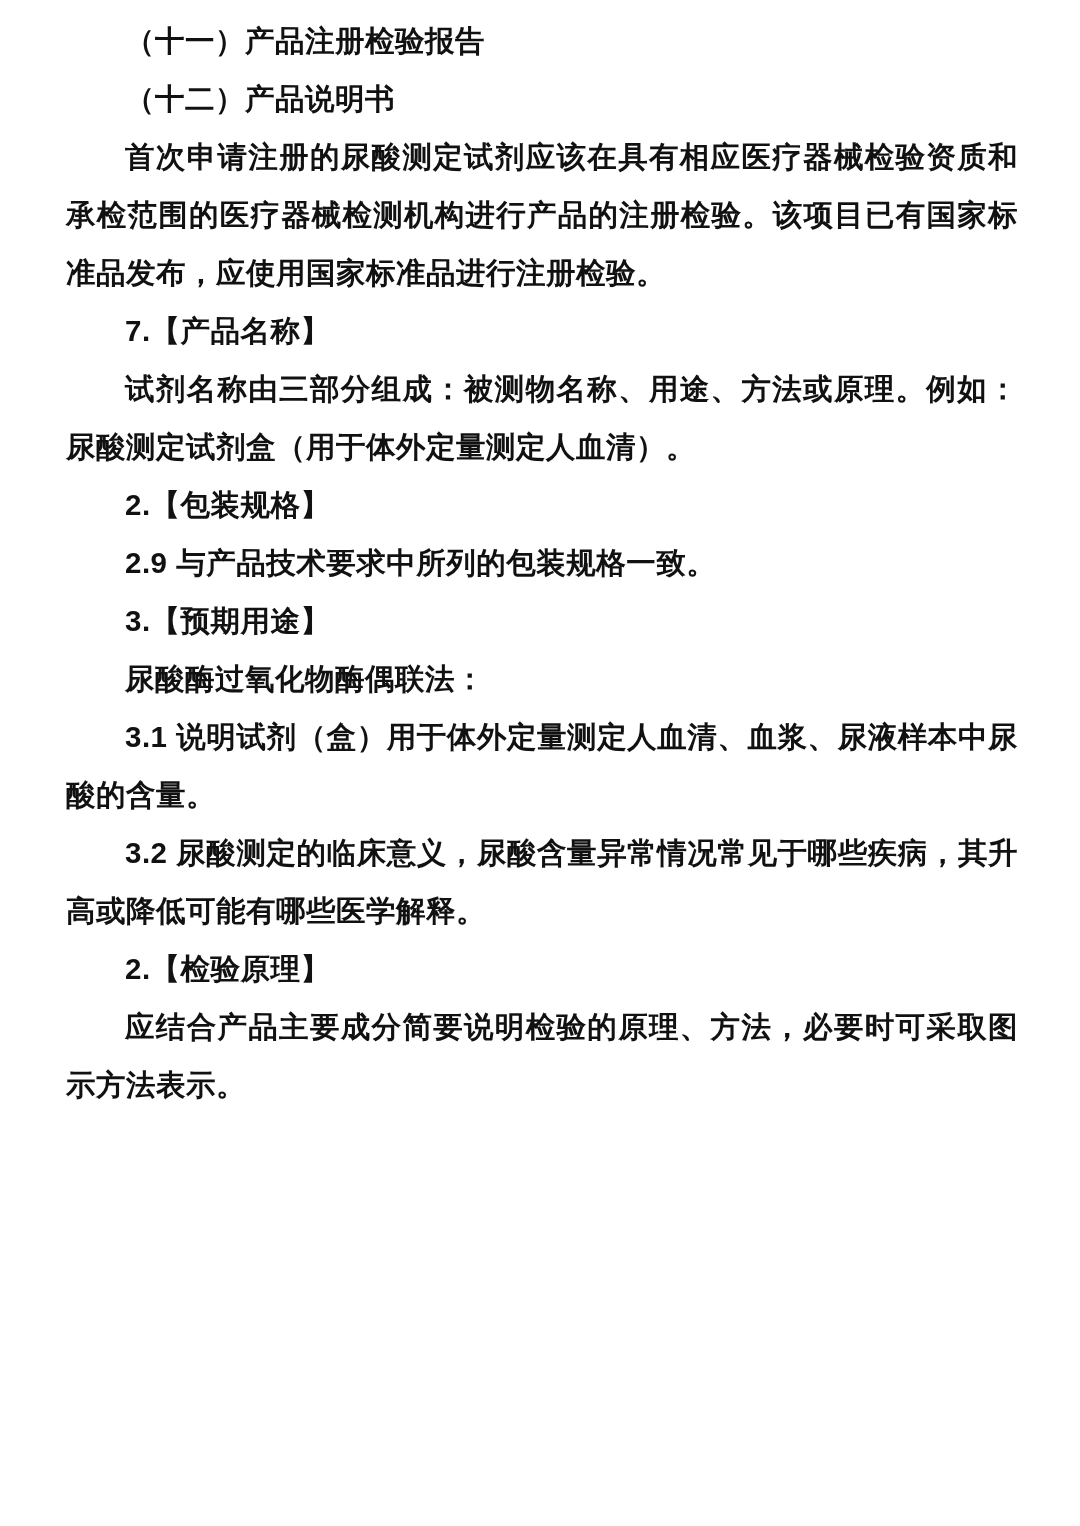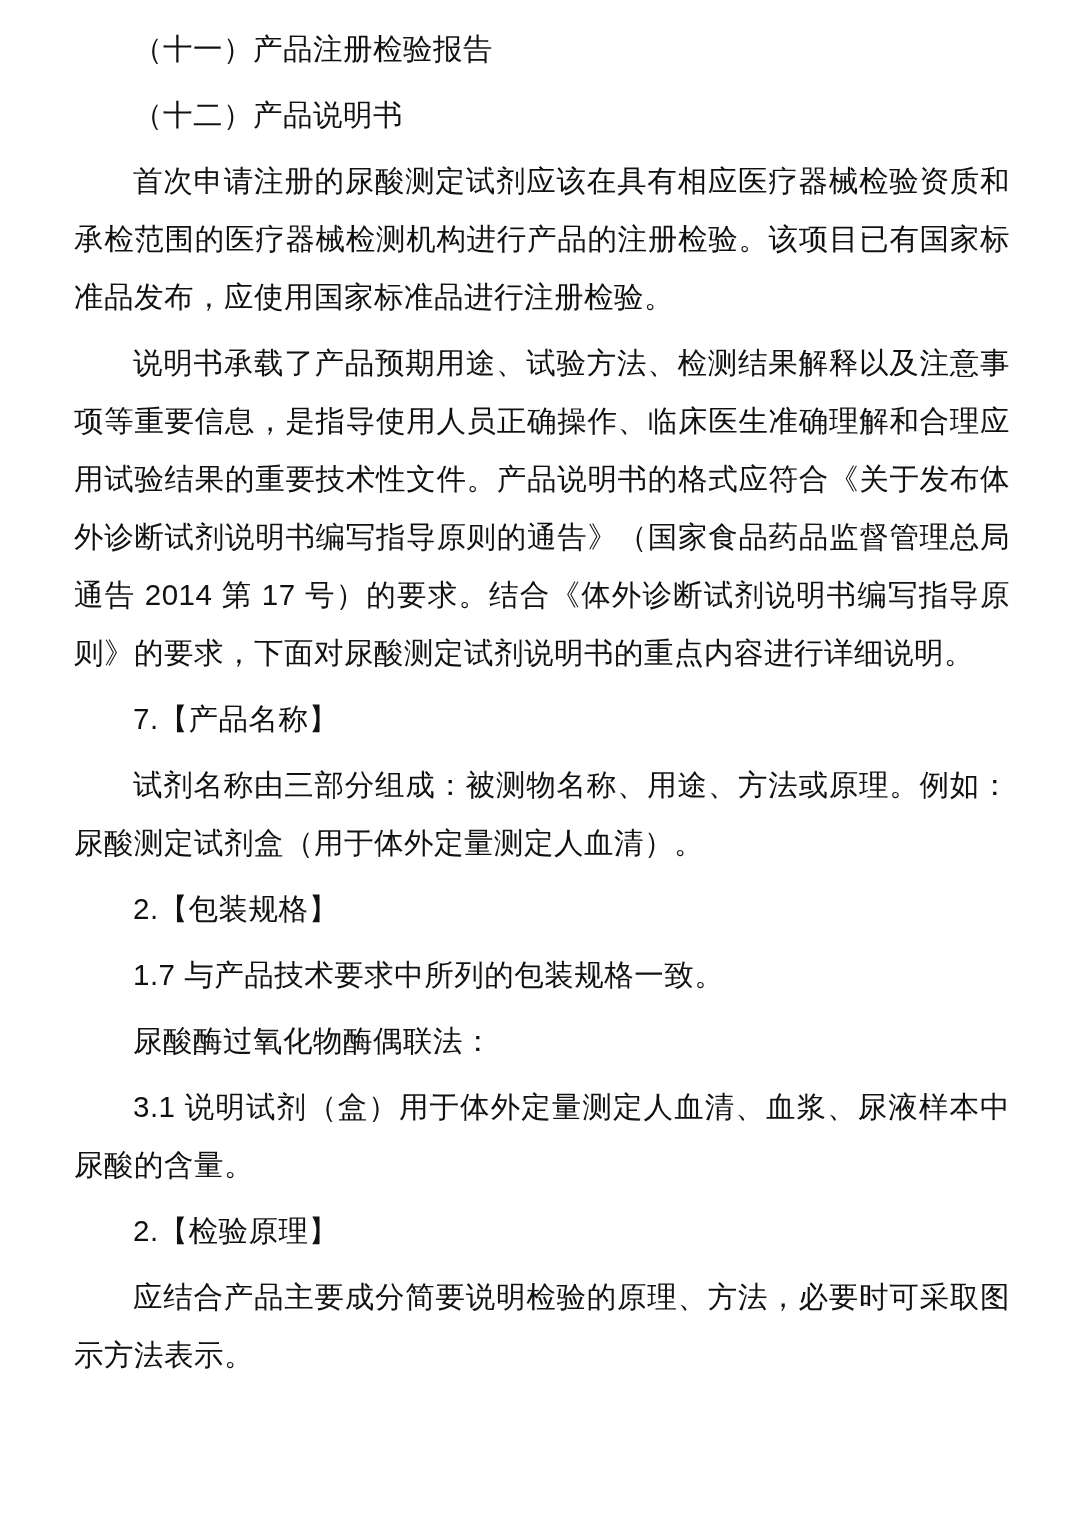--- a/index.html
+++ b/index.html
@@ -13,42 +13,43 @@
     color: #111111;
   }
   .page {
     box-sizing: border-box;
     width: 1080px;
     min-height: 1526px;
     padding: 12px 62px 40px 66px;
     background: #ffffff;
   }
   .para {
-    margin: 8px;
+    margin: 0;
     font-size: 29.5px;
     line-height: 58px;
-    font-weight: 400;
+    font-weight: 700;
     text-align: justify;
     text-indent: 2em;
     letter-spacing: 0.5px;
     word-break: break-word;
   }
 </style>
 </head>
 <body>
 
 <div class="page">
   <div id="doc-body">
       <p class="para">（十一）产品注册检验报告</p>
       <p class="para">（十二）产品说明书</p>
       <p class="para">首次申请注册的尿酸测定试剂应该在具有相应医疗器械检验资质和承检范围的医疗器械检测机构进行产品的注册检验。该项目已有国家标准品发布，应使用国家标准品进行注册检验。</p>
-      <p class="para">说明书承载了产品预期用途、试验方法、检测结果解释以及注意事项等重要信息，是指导使用人员正确操作、临床医生准确理解和合理应用试验结果的重要技术性文件。产品说明书的格式应符合《关于发布体外诊断试剂说明书编写指导原则的通告》（国家食品药品监督管理总局通告 2014 第 17 号）的要求。结合《体外诊断试剂说明书编写指导原则》的要求，下面对尿酸测定试剂说明书的重点内容进行详细说明。</p>
       <p class="para">7.【产品名称】</p>
       <p class="para">试剂名称由三部分组成：被测物名称、用途、方法或原理。例如：尿酸测定试剂盒（用于体外定量测定人血清）。</p>
       <p class="para">2.【包装规格】</p>
-      <p class="para">1.7 与产品技术要求中所列的包装规格一致。</p>
+      <p class="para">2.9 与产品技术要求中所列的包装规格一致。</p>
+      <p class="para">3.【预期用途】</p>
       <p class="para">尿酸酶过氧化物酶偶联法：</p>
       <p class="para">3.1 说明试剂（盒）用于体外定量测定人血清、血浆、尿液样本中尿酸的含量。</p>
+      <p class="para">3.2 尿酸测定的临床意义，尿酸含量异常情况常见于哪些疾病，其升高或降低可能有哪些医学解释。</p>
       <p class="para">2.【检验原理】</p>
       <p class="para">应结合产品主要成分简要说明检验的原理、方法，必要时可采取图示方法表示。</p>
     </div>
 
 </div>
 
 </body></html>

